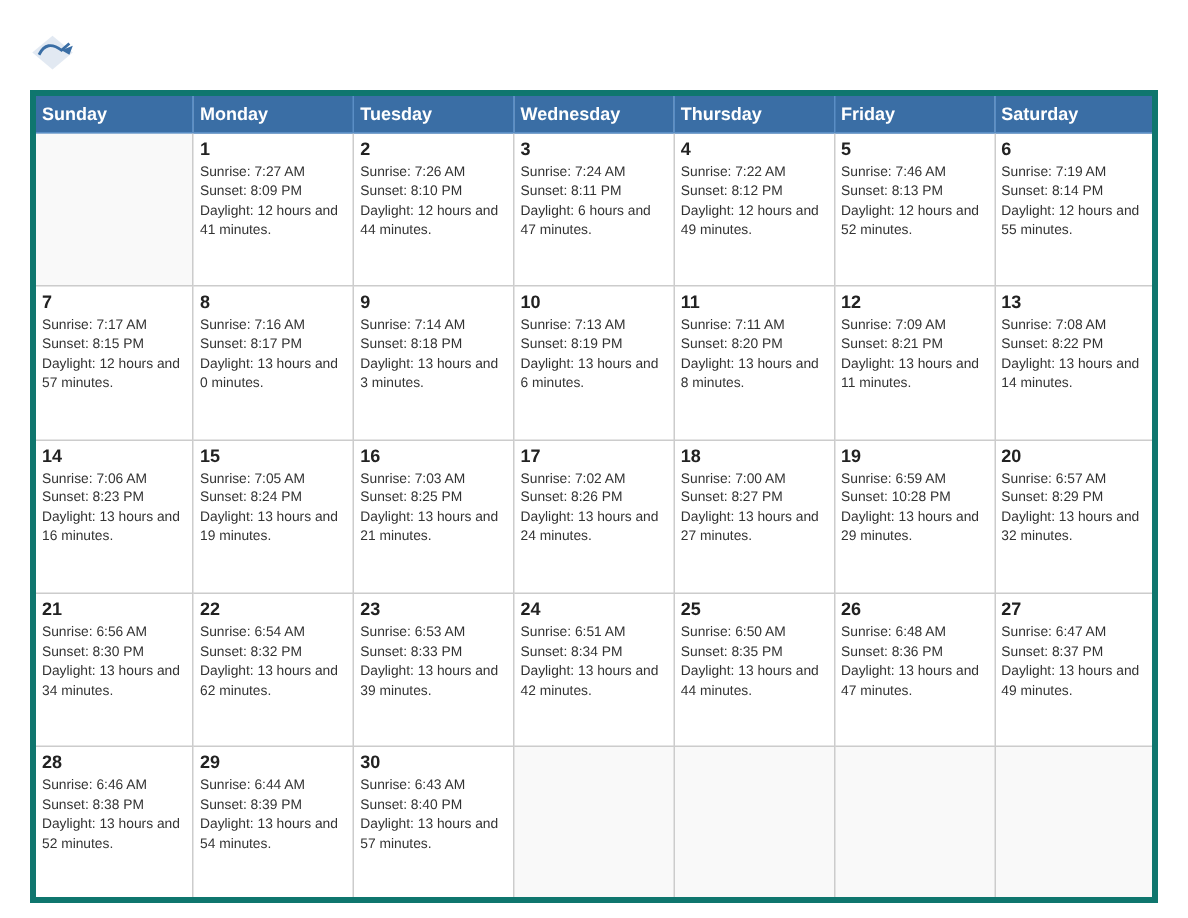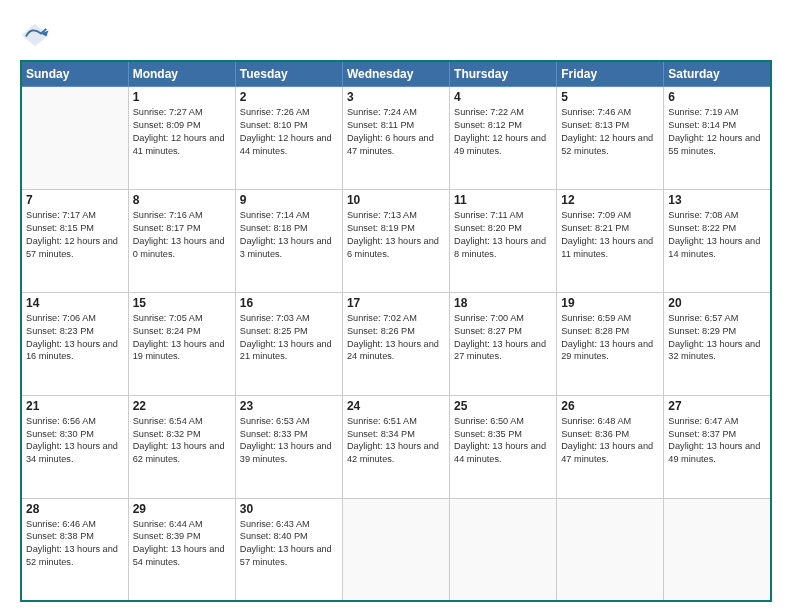--- a/index.html
+++ b/index.html
@@ -47,21 +47,21 @@
       font-size: 36px;
       font-weight: bold;
       color: #1a3a5c;
     }
     .subtitle {
       font-size: 14px;
       color: #555;
     }
     .calendar {
       flex: 1;
-      border: 2px solid #0f766e;
+      border: 4px solid #0f766e;
       border-collapse: collapse;
       width: 100%;
       table-layout: fixed;
     }
     .calendar th {
       background-color: #3a6ea5;
       color: white;
       font-size: 12px;
       font-weight: bold;
       padding: 5px 4px;
@@ -275,21 +275,21 @@
         <div class="day-info">
           <span>Sunrise: 7:00 AM</span><br>
           <span>Sunset: 8:27 PM</span><br>
           <span>Daylight: 13 hours and 27 minutes.</span>
         </div>
       </td>
           <td>
         <span class="day-num">19</span>
         <div class="day-info">
           <span>Sunrise: 6:59 AM</span><br>
-          <span>Sunset: 8:28 PM</span><br>
+          <span>Sunset: 10:28 PM</span><br>
           <span>Daylight: 13 hours and 29 minutes.</span>
         </div>
       </td>
           <td>
         <span class="day-num">20</span>
         <div class="day-info">
           <span>Sunrise: 6:57 AM</span><br>
           <span>Sunset: 8:29 PM</span><br>
           <span>Daylight: 13 hours and 32 minutes.</span>
         </div>

